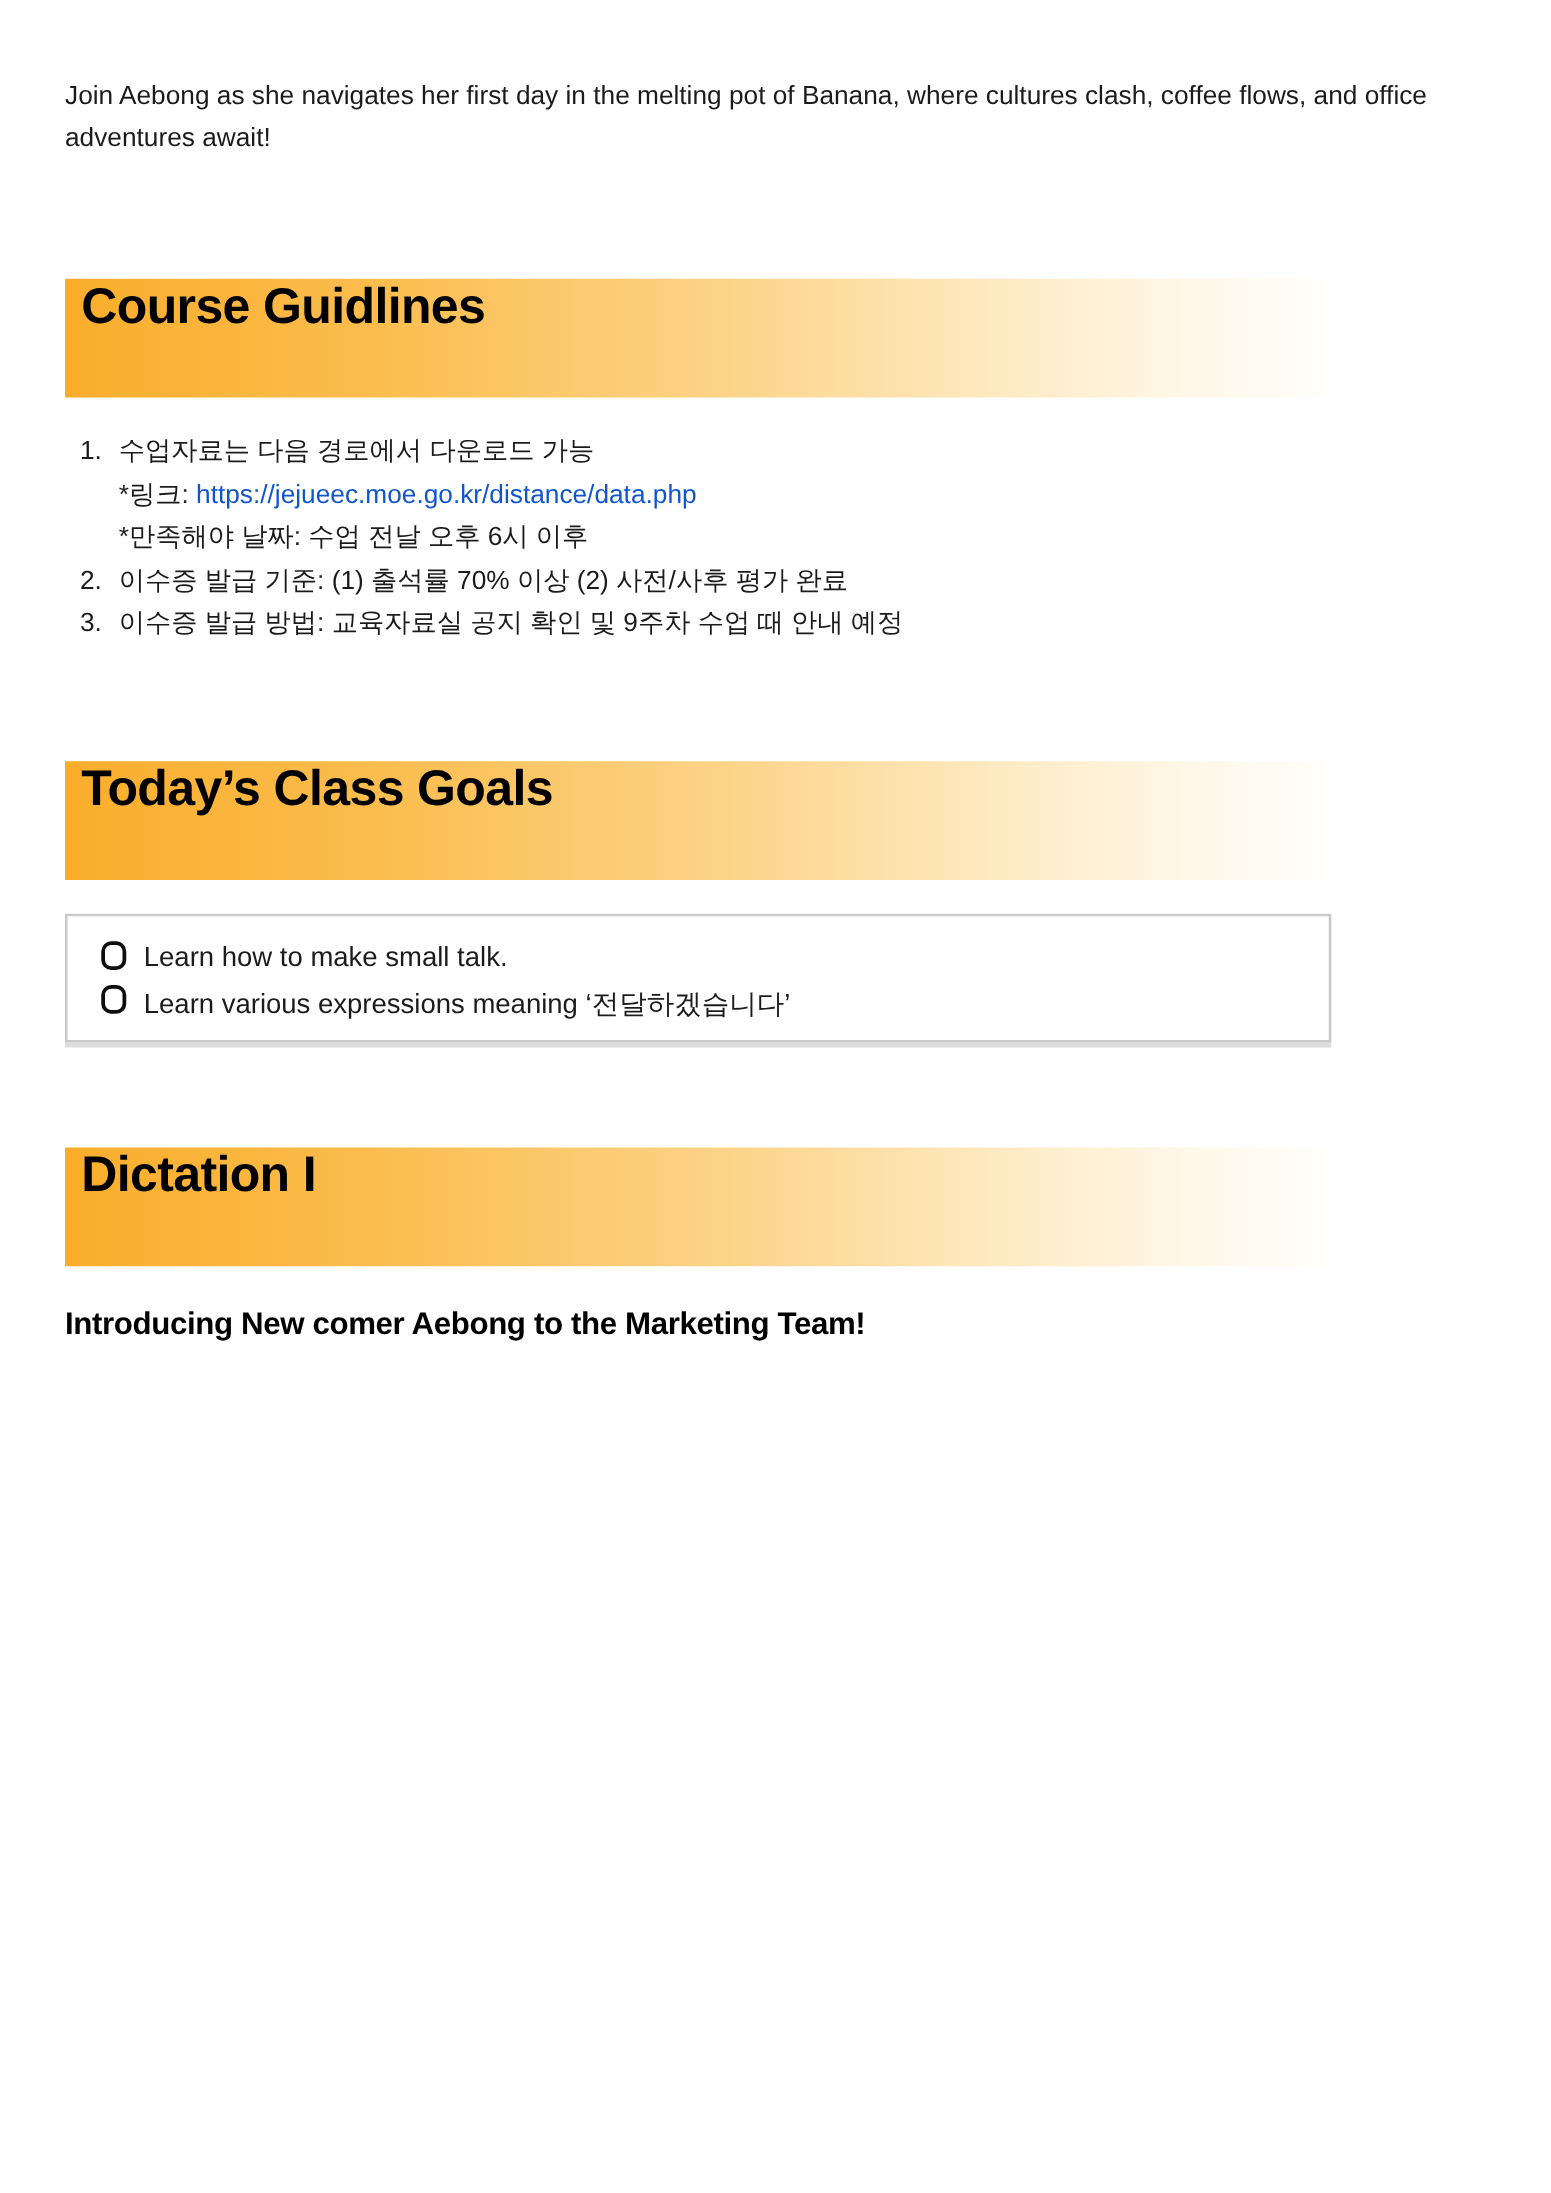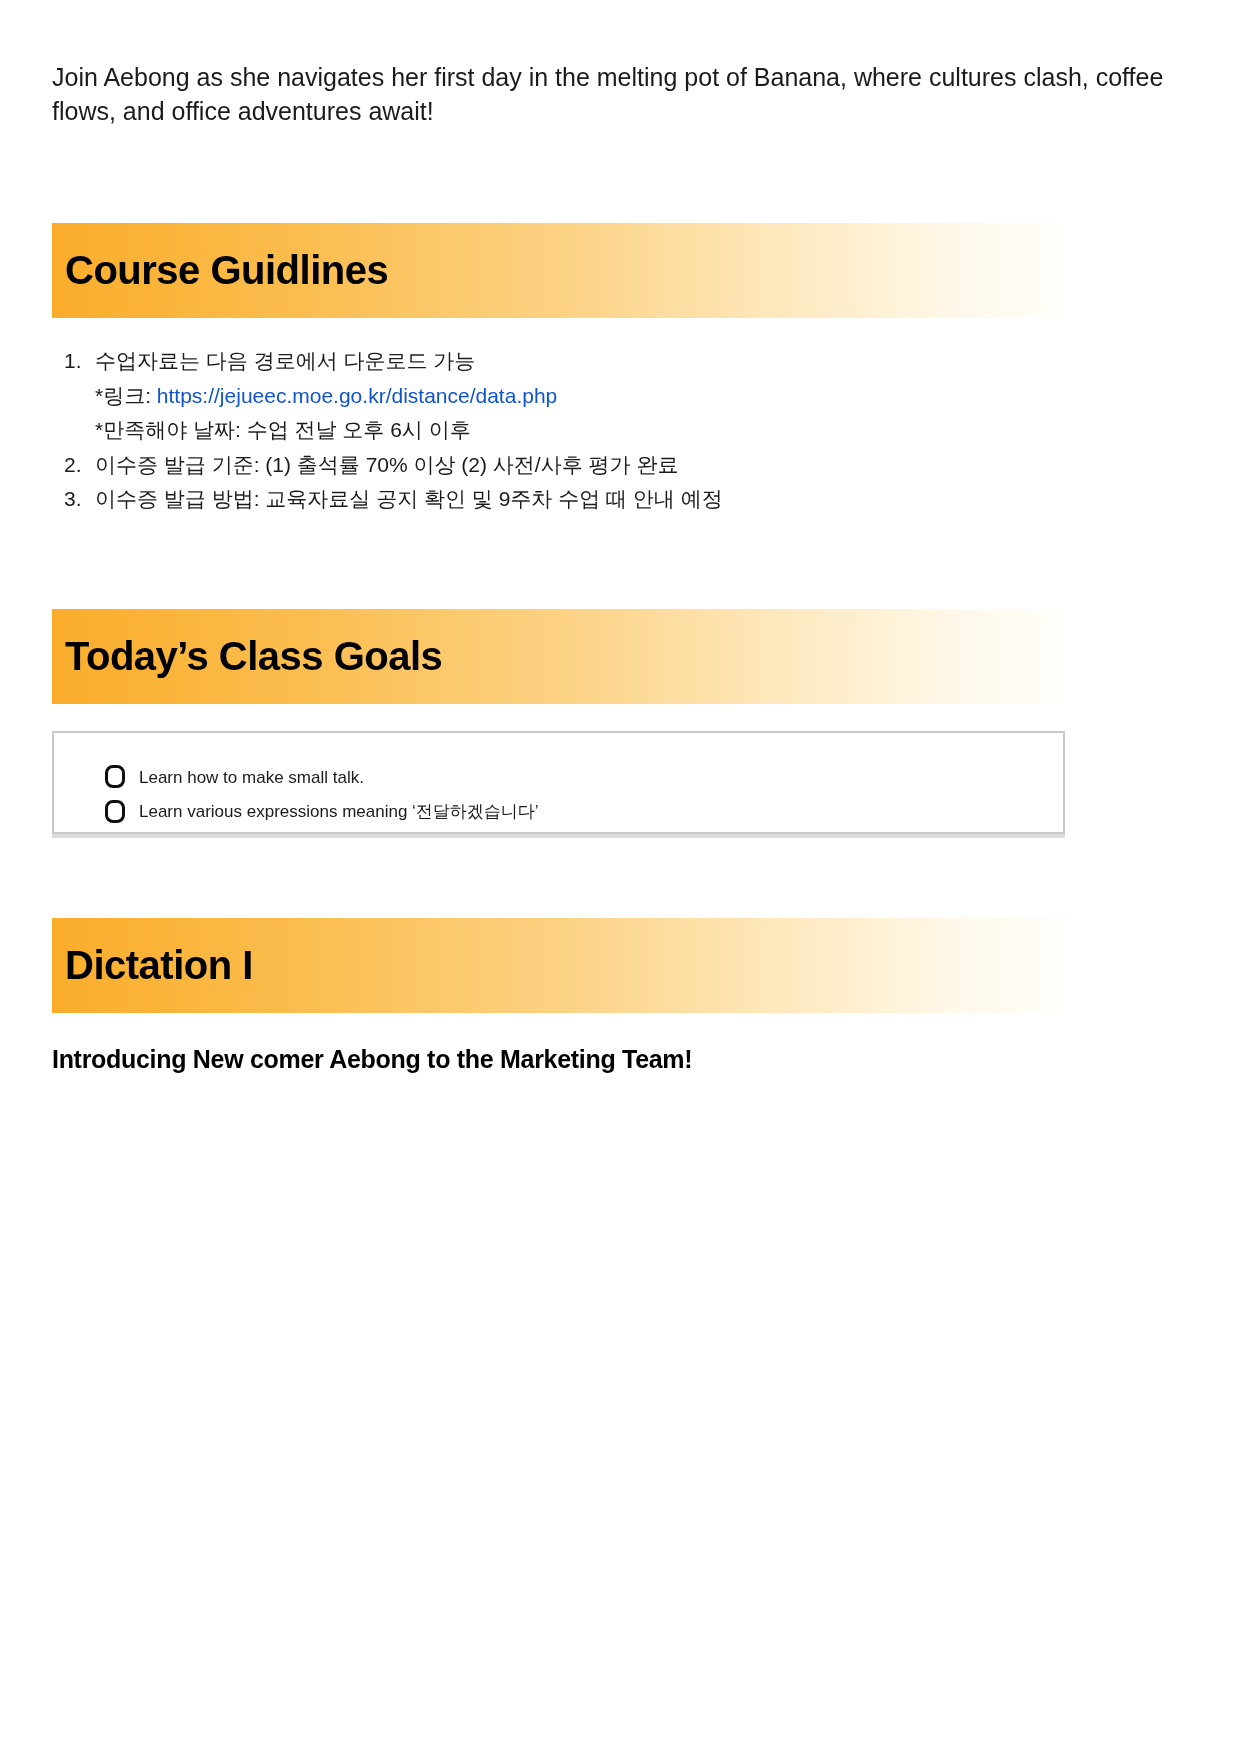--- a/index.html
+++ b/index.html
@@ -11,30 +11,29 @@
   html,body{margin:0;padding:0;}
   body{
     width:1241px;height:1754px;
     background:#FFFFFF;
     font-family:"Liberation Sans","DejaVu Sans",sans-serif;
     color:var(--text);
     overflow:hidden;
   }
   .intro{
     margin:60px 52px 0 52px;
-    font-size:25px;
+    font-size:21px;
     line-height:34px;
     max-width:1145px;
   }
   .section-header{
     margin-left:52px;
     width:1008px;
     height:95px;
     display:flex;
-    align-items:center;
     padding-left:13px;
     background:linear-gradient(90deg,var(--grad-start) 0%,#FBBD4E 25%,#FCD387 52%,#FEEBC4 75%,#FFF8EA 90%,#FFFEFA 100%);
   }
   .section-header .title{
     font-size:40px;
     font-weight:700;
     color:#000;
     letter-spacing:-0.5px;
   }
   .hdr-1{margin-top:95px;}
@@ -58,24 +57,23 @@
     margin:27px 0 0 52px;
     width:1013px;
     height:103px;
     border:2px solid #C9C9C9;
     box-shadow:0 4px 0 #DCDCDC;
     background:#fff;
     padding:20px 0 0 27px;
   }
   .goal-row{
     display:flex;
-    align-items:flex-end;
+    align-items:flex-start;
     height:35px;
-    font-size:17px;
-    margin-left:24px;
+    font-size:22px;
   }
   .checkbox{
     width:20px;height:23px;
     flex:0 0 20px;
     border:3px solid #0E0E0E;
     border-radius:8px;
     margin-right:14px;
     background:#fff;
   }
   .dictation-subtitle{

